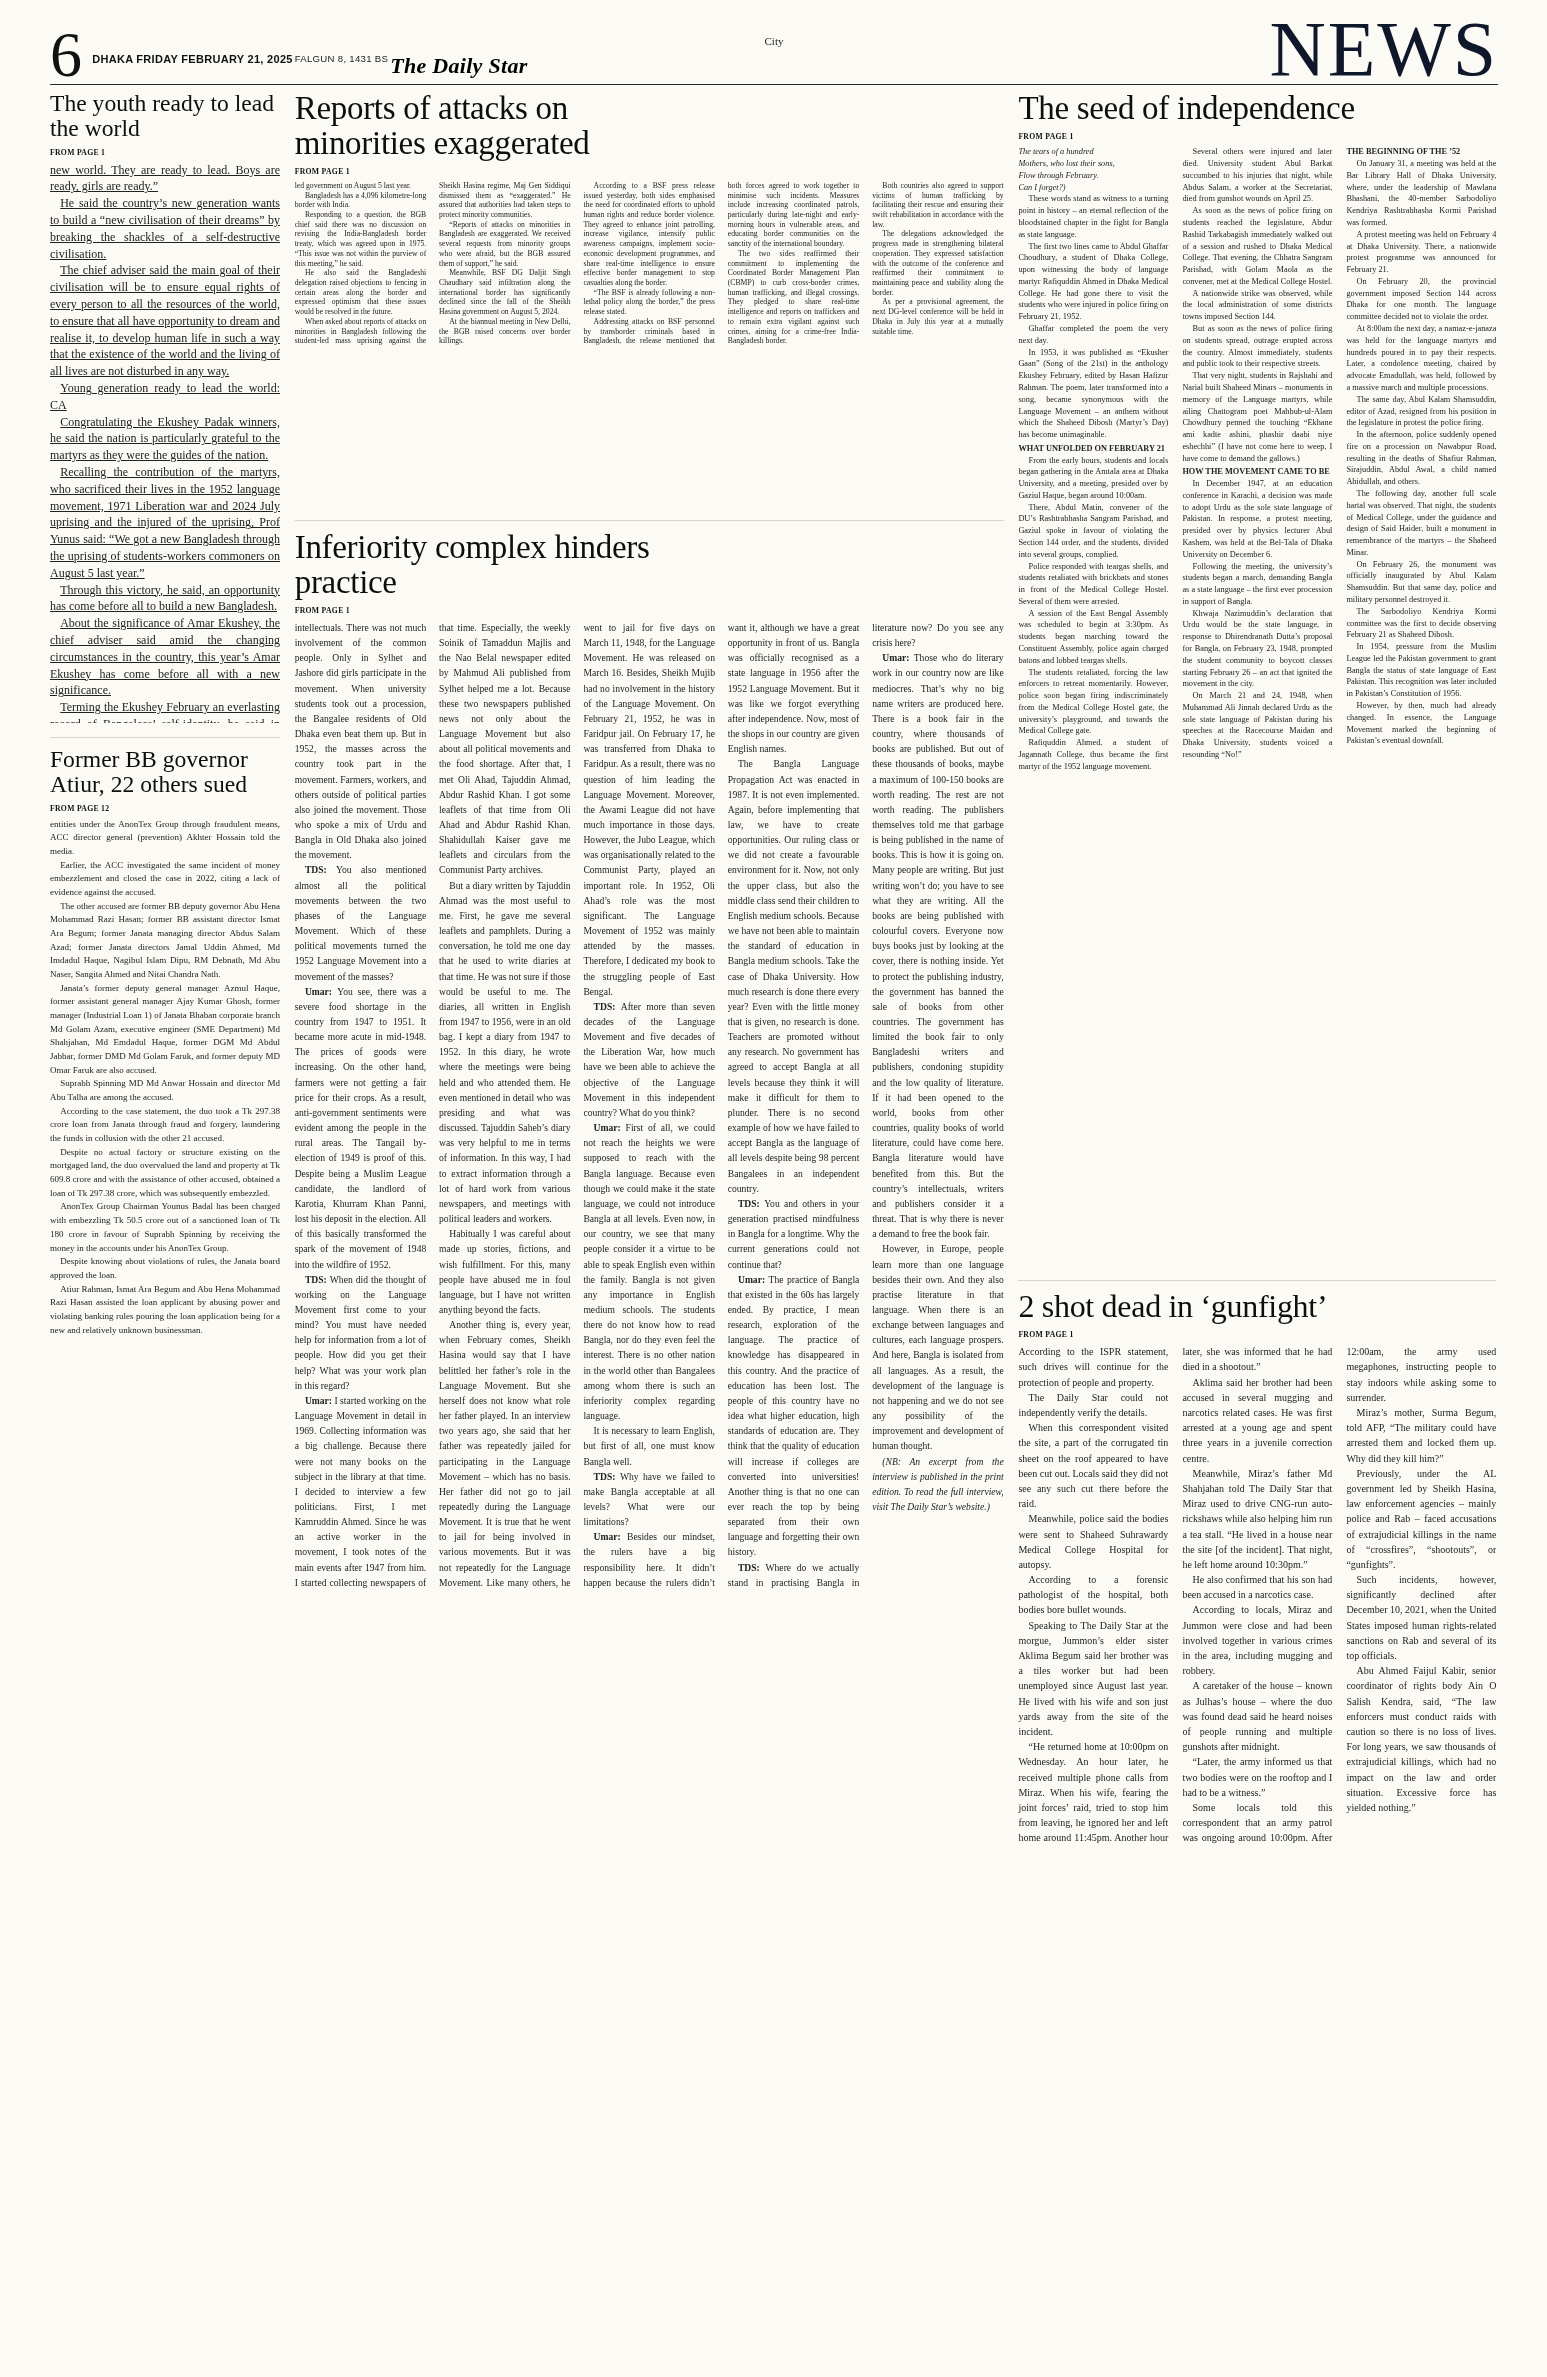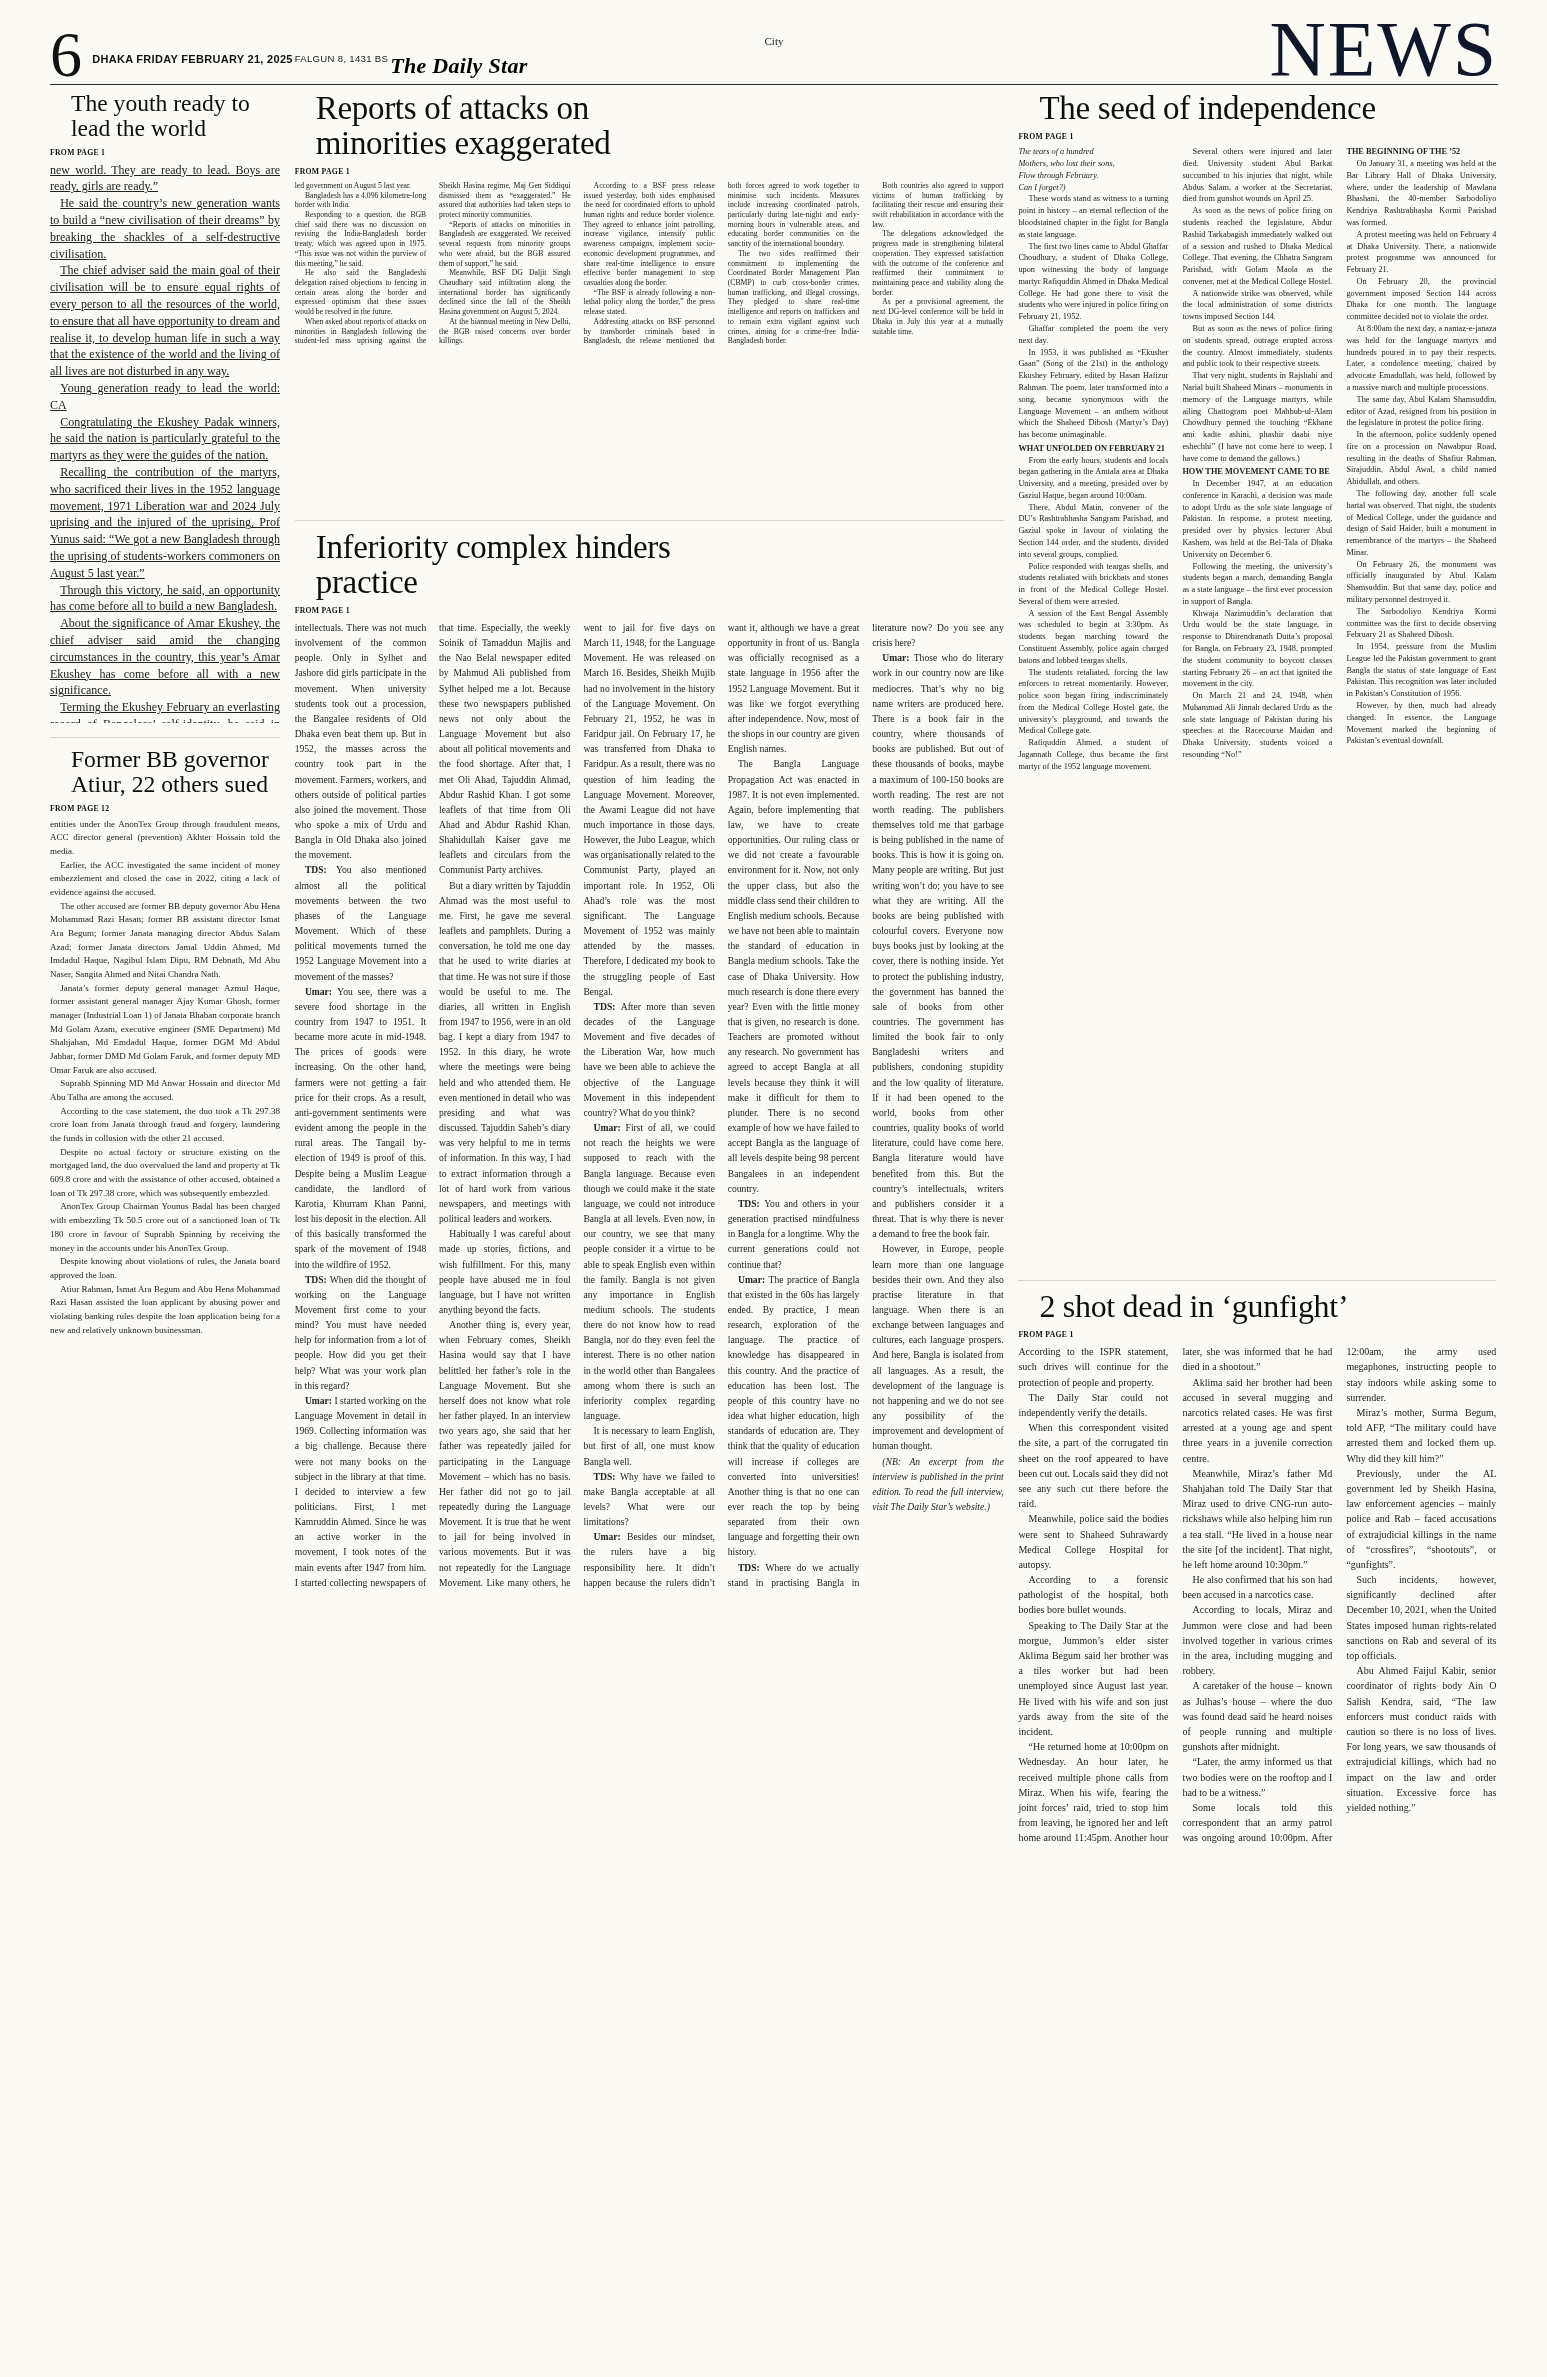--- a/index.html
+++ b/index.html
@@ -45,21 +45,21 @@
     margin-top:6.4px;
     height:2264px;
     display:grid;
     grid-template-columns:230px 709px 478px;
     column-gap:14.7px;
   }
   .region { display:flex; flex-direction:column; overflow:hidden; }
   .article { display:flex; flex-direction:column; overflow:hidden; }
   .article + .article { margin-top:14px; padding-top:9px; border-top:0.6px solid #d8d5cc; }
   
-  .headline { font-weight:400; color:#0e0e0e;margin-left:21px; }
+  .headline { font-weight:400; color:#0e0e0e; }
   .headline-sm { font-size:23.6px; line-height:1.06; }
   .headline-md { font-size:33px; line-height:1.05; letter-spacing:-0.3px; }
   .hl-reports { max-width:396px; }
   .hl-inferiority { max-width:358px; }
   .hl-gunfight { font-size:32px; }
   .frompage { font-size:7.7px; font-weight:bold; letter-spacing:0.3px; margin:6.4px 0 5.1px; color:#111; }
   
   .body-text {
     flex:1; overflow:hidden;
     text-align:justify;
@@ -134,21 +134,21 @@
         <div class="body-text body-bb">
             <p>entities under the AnonTex Group through fraudulent means, ACC director general (prevention) Akhter Hossain told the media.</p>
             <p>Earlier, the ACC investigated the same incident of money embezzlement and closed the case in 2022, citing a lack of evidence against the accused.</p>
             <p>The other accused are former BB deputy governor Abu Hena Mohammad Razi Hasan; former BB assistant director Ismat Ara Begum; former Janata managing director Abdus Salam Azad; former Janata directors Jamal Uddin Ahmed, Md Imdadul Haque, Nagibul Islam Dipu, RM Debnath, Md Abu Naser, Sangita Ahmed and Nitai Chandra Nath.</p>
             <p>Janata’s former deputy general manager Azmul Haque, former assistant general manager Ajay Kumar Ghosh, former manager (Industrial Loan 1) of Janata Bhaban corporate branch Md Golam Azam, executive engineer (SME Department) Md Shahjahan, Md Emdadul Haque, former DGM Md Abdul Jabbar, former DMD Md Golam Faruk, and former deputy MD Omar Faruk are also accused.</p>
             <p>Suprabh Spinning MD Md Anwar Hossain and director Md Abu Talha are among the accused.</p>
             <p>According to the case statement, the duo took a Tk 297.38 crore loan from Janata through fraud and forgery, laundering the funds in collusion with the other 21 accused.</p>
             <p>Despite no actual factory or structure existing on the mortgaged land, the duo overvalued the land and property at Tk 609.8 crore and with the assistance of other accused, obtained a loan of Tk 297.38 crore, which was subsequently embezzled.</p>
             <p>AnonTex Group Chairman Younus Badal has been charged with embezzling Tk 50.5 crore out of a sanctioned loan of Tk 180 crore in favour of Suprabh Spinning by receiving the money in the accounts under his AnonTex Group.</p>
             <p>Despite knowing about violations of rules, the Janata board approved the loan.</p>
-            <p>Atiur Rahman, Ismat Ara Begum and Abu Hena Mohammad Razi Hasan assisted the loan applicant by abusing power and violating banking rules despite the loan application being for a new and relatively unknown businessman.</p>
+            <p>Atiur Rahman, Ismat Ara Begum and Abu Hena Mohammad Razi Hasan assisted the loan applicant by abusing power and violating banking rules pouring the loan application being for a new and relatively unknown businessman.</p>
           </div>
       </article>
     </section>
 
     <section class="region region-mid">
       <article class="article article-reports">
         <h2 class="headline headline-md hl-reports">Reports of attacks on minorities exaggerated</h2>
         <div class="frompage">FROM PAGE 1</div>
         <div class="body-text body-reports">
             <p>led government on August 5 last year.</p>

